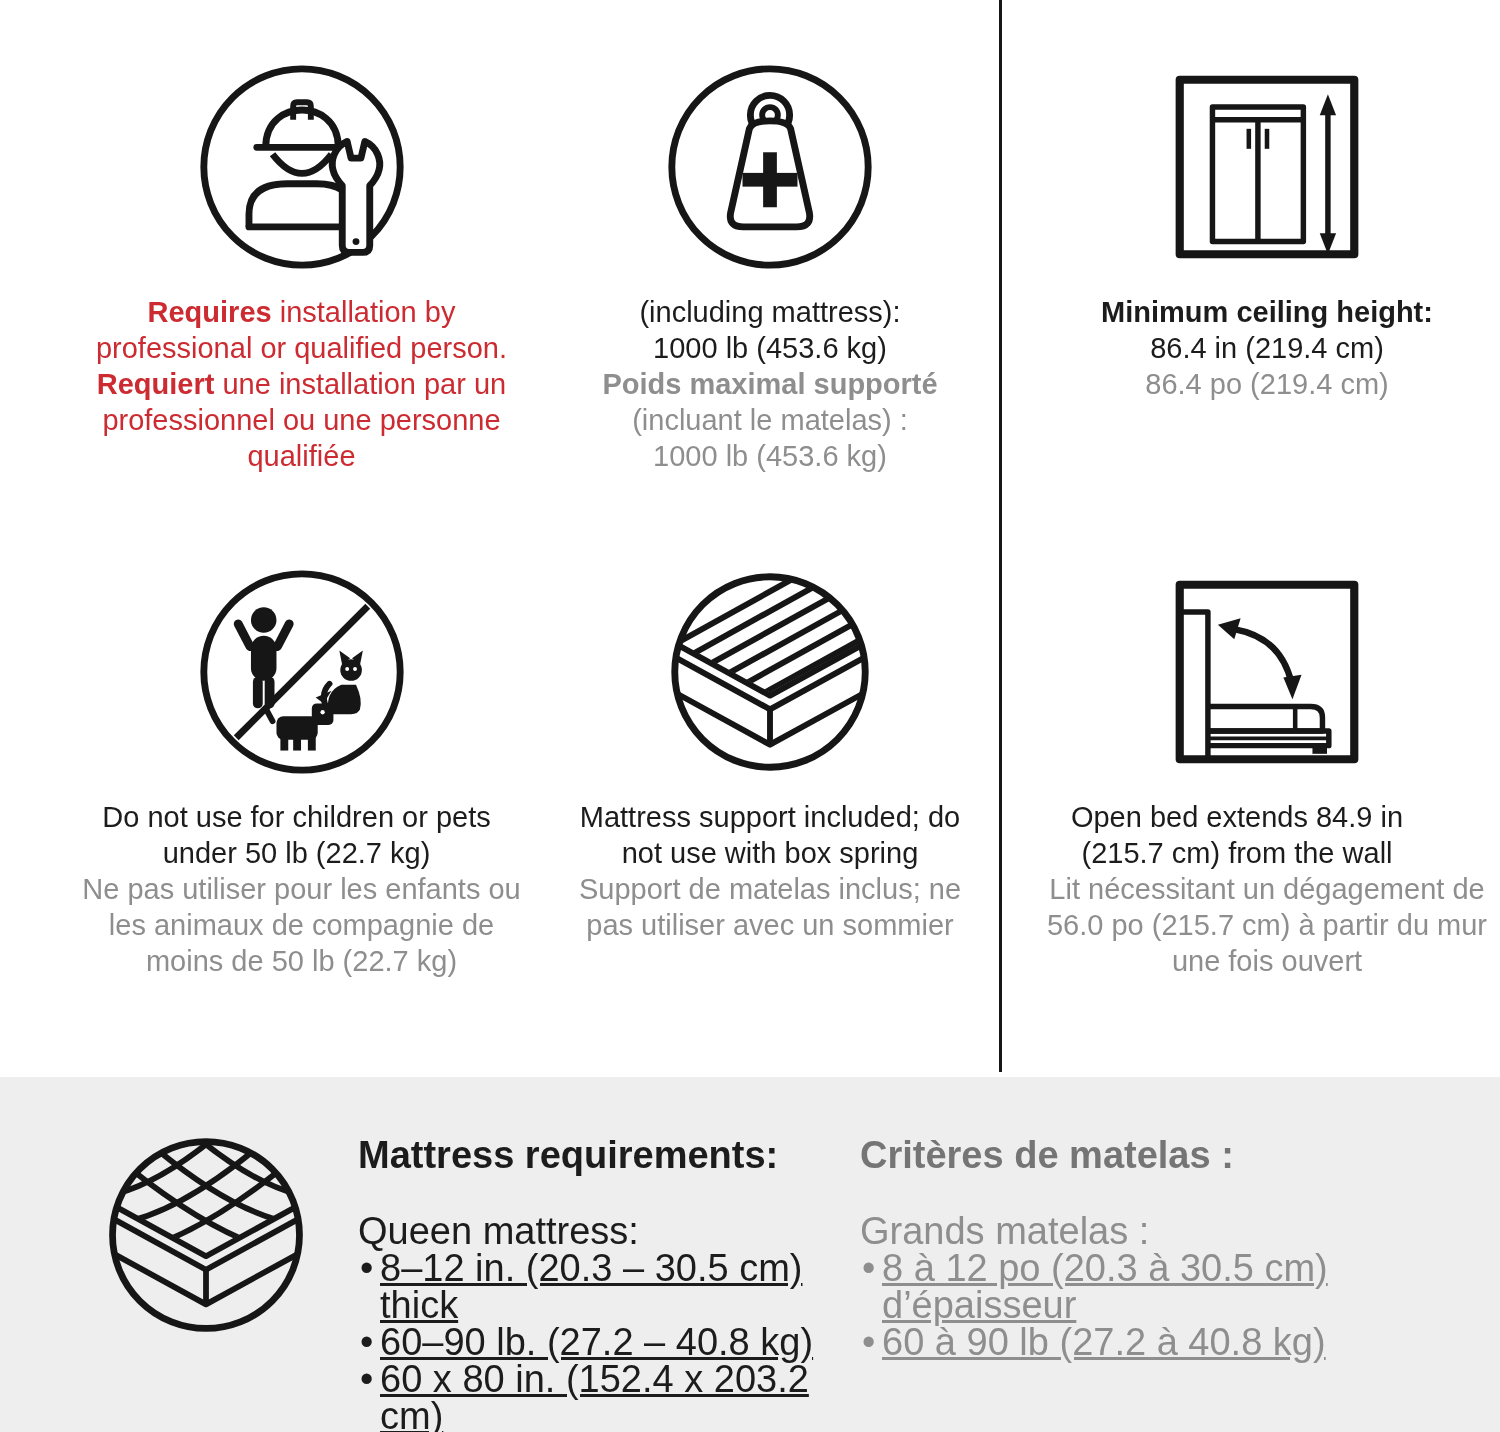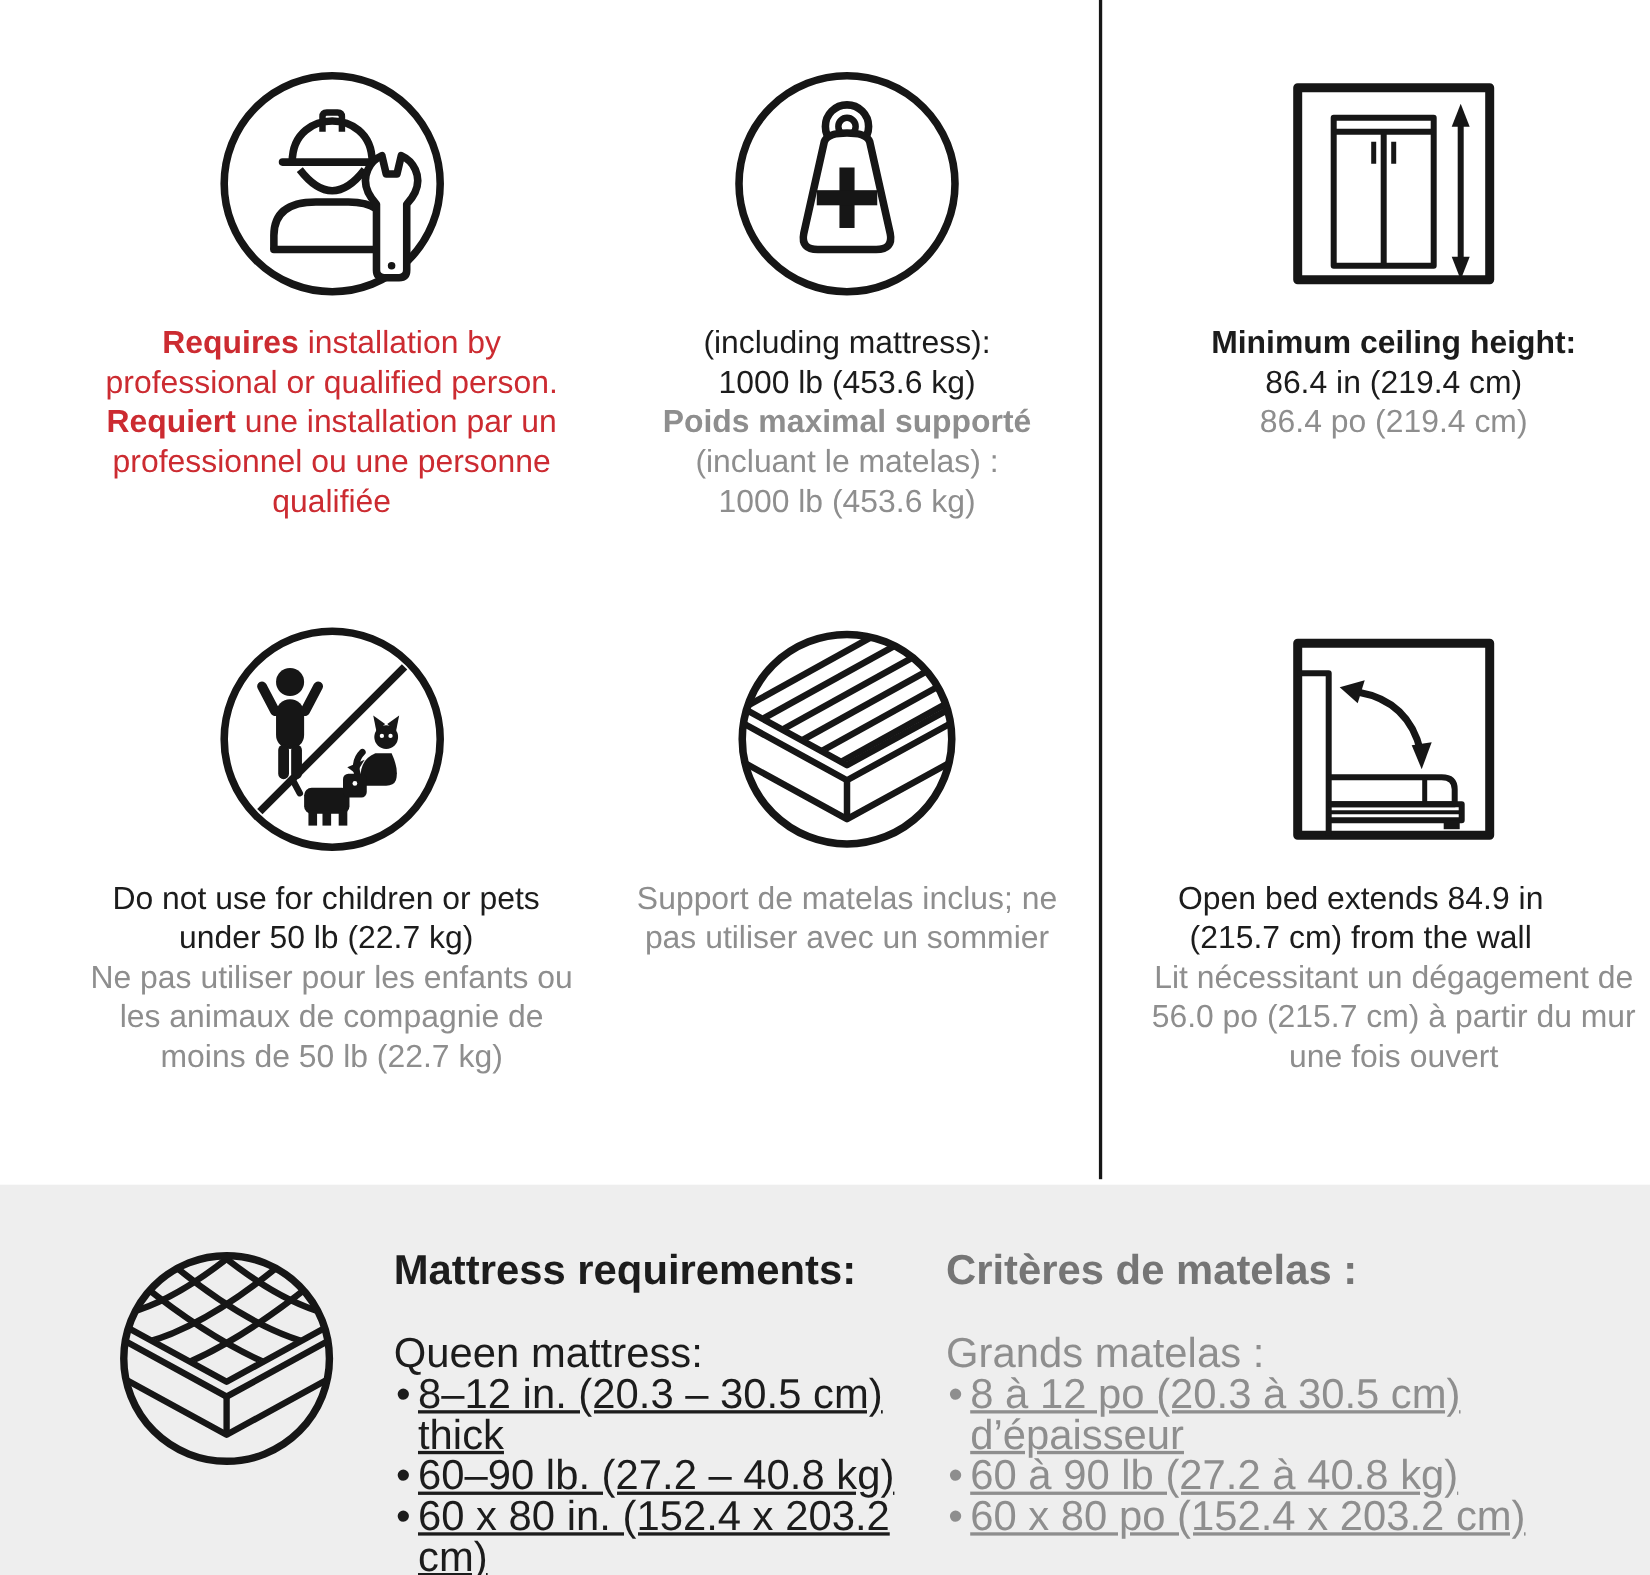--- a/index.html
+++ b/index.html
@@ -163,20 +163,21 @@
             </g>
             <path d="M-14,80 L110,148 L234,80"></path>
             <path d="M-14,66 L110,134 L234,66"></path>
             <line x1="110" y1="148" x2="110" y2="184"></line>
             <path d="M-14,116 L110,184 L234,116"></path>
           </g>
           <circle cx="110" cy="110" r="97" stroke-width="7"></circle>
         </svg>
       </div>
       <div class="txt">
+        <p class="blk w430">Mattress support included; do not use with box spring</p>
         <p class="gry w430">Support de matelas inclus; ne pas utiliser avec un sommier</p>
       </div>
     </div>
 
     <div class="cell r2 col3">
       <div class="icon-box">
         <svg width="200" height="200" viewBox="0 0 220 220" fill="none" stroke="#161616" stroke-width="6" stroke-linejoin="round">
           <rect x="14" y="14" width="192" height="192" stroke-width="9"></rect>
           <path d="M14,44 H45 V206"></path>
           <path d="M45,148 H158 Q171,148 171,160 V175 H45"></path>
@@ -234,17 +235,16 @@
       <p class="bullet">8–12 in. (20.3 – 30.5 cm) thick</p>
       <p class="bullet">60–90 lb. (27.2 – 40.8 kg)</p>
       <p class="bullet">60 x 80 in. (152.4 x 203.2 cm)</p>
     </div>
 
     <div class="bcol fr">
       <p class="btitle">Critères de matelas :</p>
       <p class="bsub">Grands matelas :</p>
       <p class="bullet">8 à 12 po (20.3 à 30.5 cm) d’épaisseur</p>
       <p class="bullet">60 à 90 lb (27.2 à 40.8 kg)</p>
-      <p class="bullet">60 x 80 po (152.4 x 203.2 cm)</p>
     </div>
   </div>
 
 </div>
 
 </body></html>

